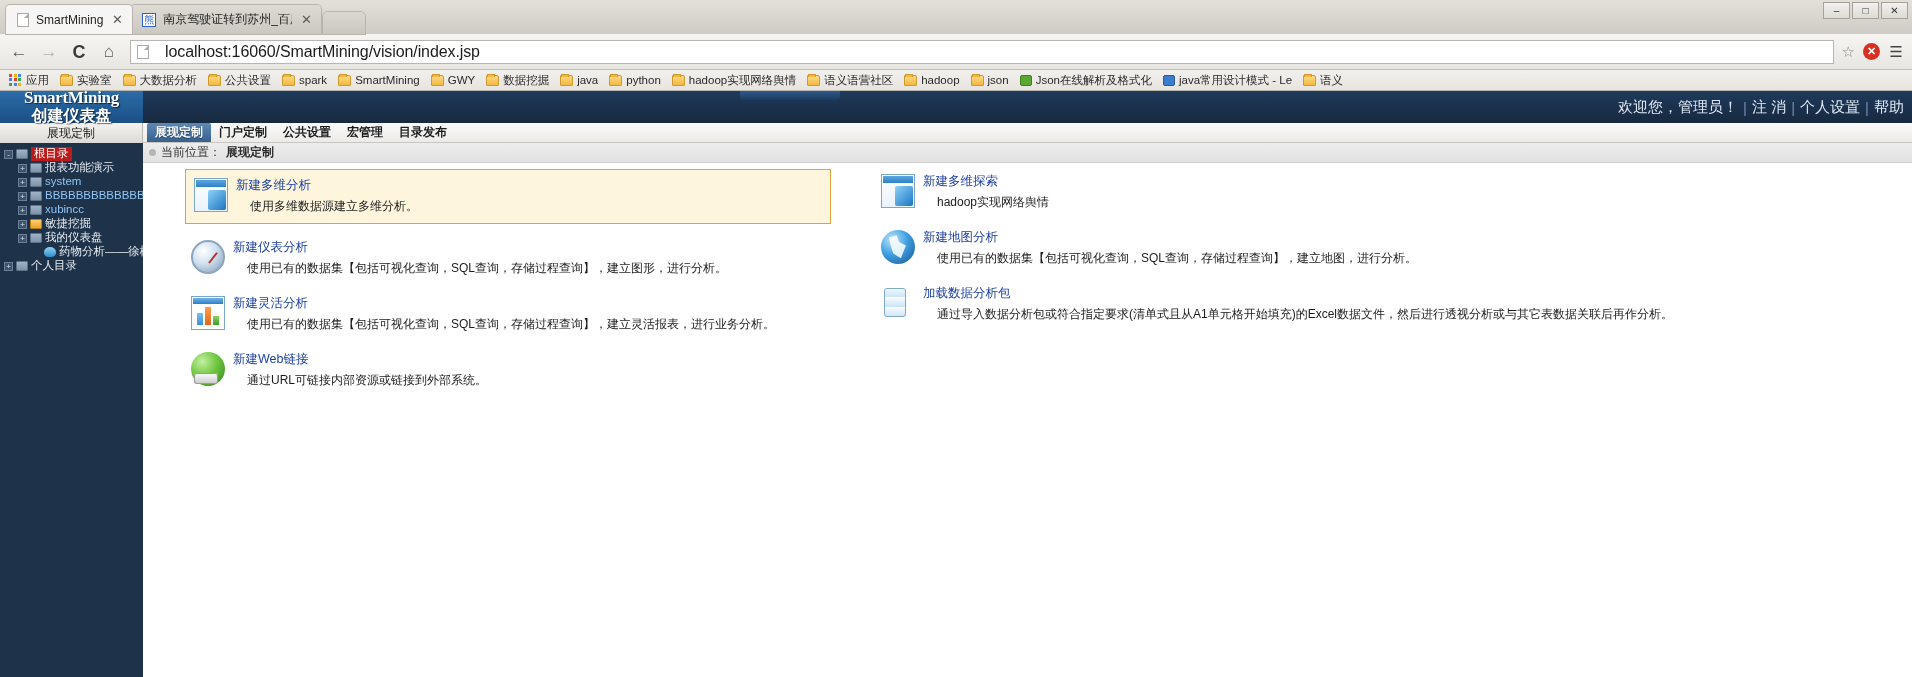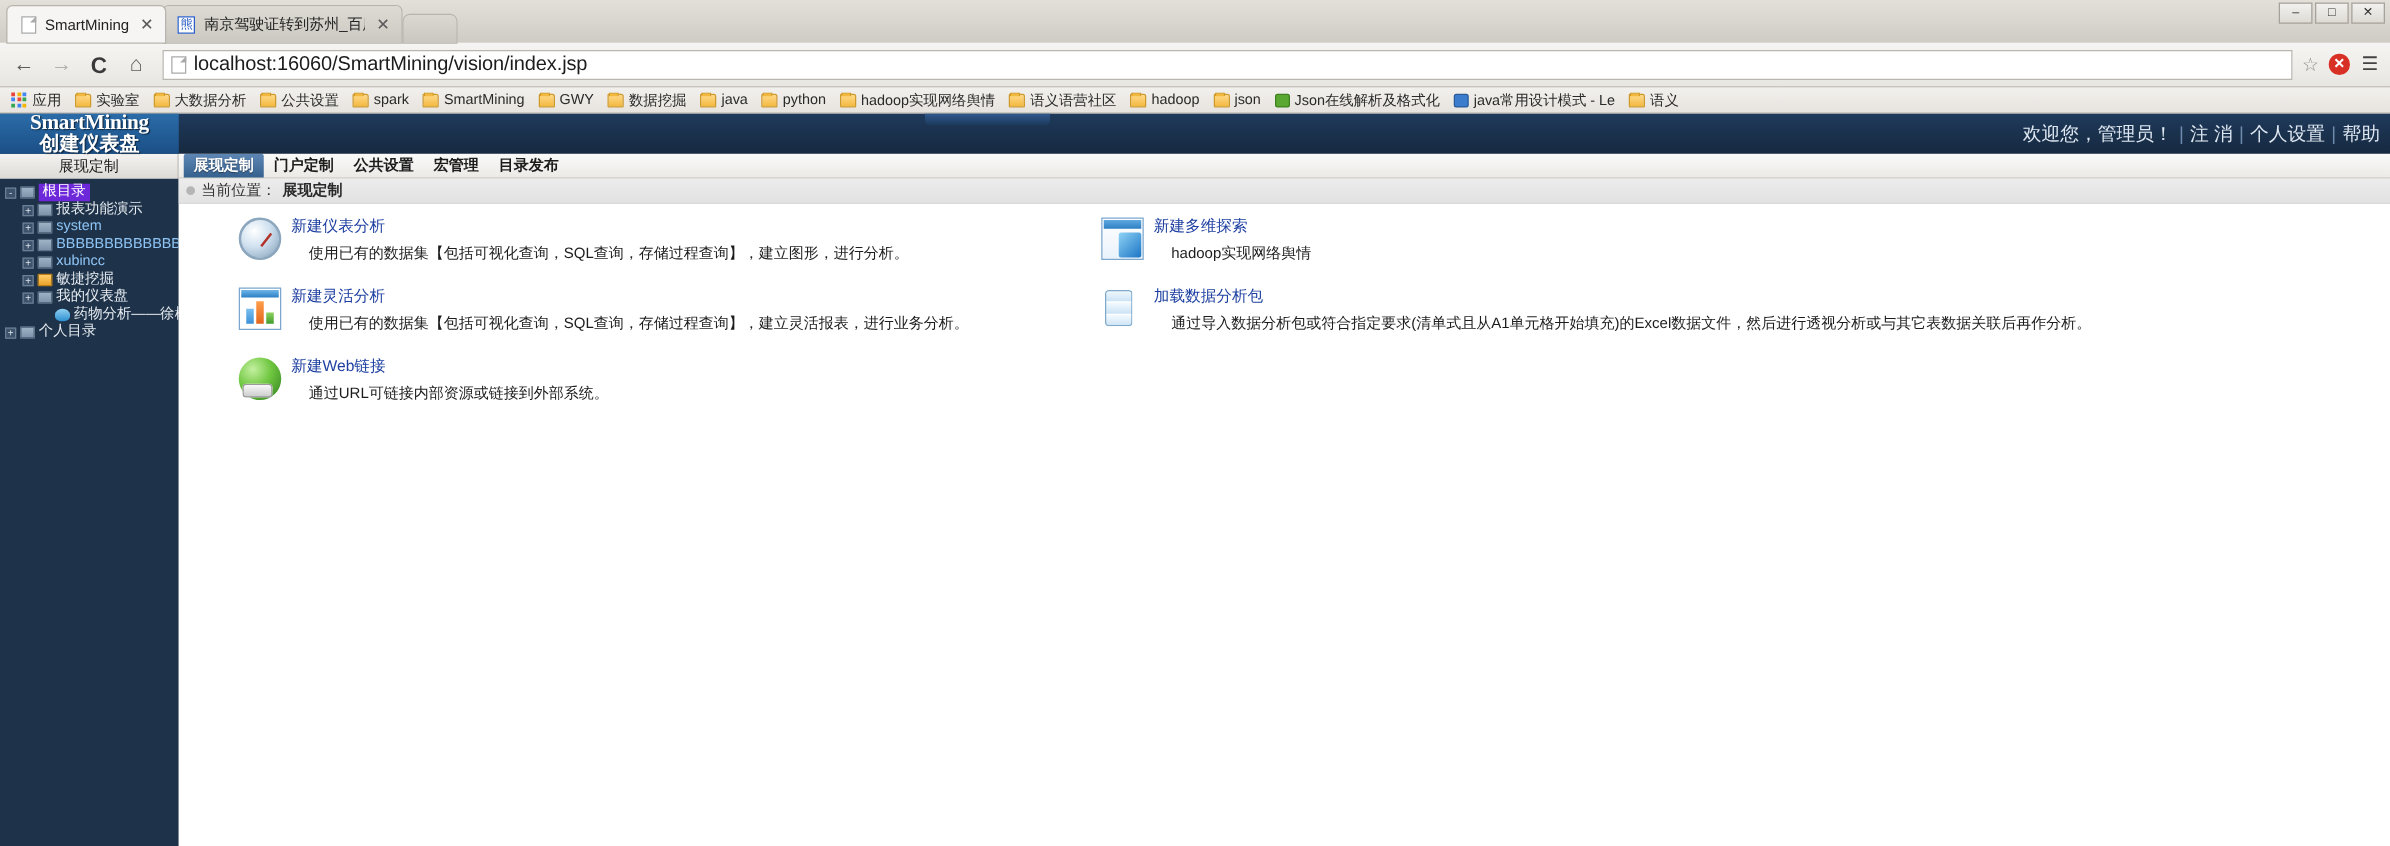--- a/index.html
+++ b/index.html
@@ -107,21 +107,21 @@
     display: flex; align-items: center; justify-content: center;
     font-size: 17px; color: #5c5c5c; line-height: 1;
   }
   .nav-icon.reload { font-size: 18px; color: #3a3a3a; font-weight: bold; }
   .nav-icon.disabled { color: #b4b1ab; }
   .omnibox {
     flex: 1; height: 24px;
     background: #fff;
     border: 1px solid #b9b6b0;
     display: flex; align-items: center;
-    padding: 0 6px; gap: 6px;
+    padding: 0 6px; gap: 16px;
     margin-left: 2px;
   }
   .omnibox-url {
     font-size: 16px; color: #1c1c1c;
     white-space: nowrap; overflow: hidden;
     letter-spacing: -0.1px;
   }
   .star-icon { font-size: 15px; color: #8d8a85; }
   .ext-red {
     width: 17px; height: 17px; border-radius: 50%;
@@ -299,21 +299,21 @@
     background: linear-gradient(#ffcd6b, #e9a32c);
     border-color: #bb7f18;
   }
   .leaf-ico {
     width: 12px; height: 10px; flex-shrink: 0;
     border-radius: 50% 50% 40% 40%;
     background: linear-gradient(#8fd0f2, #2d8fd0);
   }
   .node-label { line-height: 1; }
   .node-label.selected {
-    background: #6d28d9;
+    background: #b91c1c;
     color: #ffffff;
     padding: 1px 3px;
   }
   .node-label.link { color: #8fc4f5; }
 
   .content {
     flex: 1;
     background: #ffffff;
     display: flex; flex-direction: column;
     position: relative;
@@ -692,20 +692,27 @@
     <div class="breadcrumb">
       <span class="crumb-dot"></span>
       <span>当前位置：</span>
       <span class="crumb-current">展现定制</span>
     </div>
 
     <div class="cards">
 
       <div class="col col-left">
 
+        <div class="card highlighted">
+          <div class="card-icon ico-cube"></div>
+          <div class="card-body">
+            <div class="card-title">新建多维分析</div>
+            <div class="card-desc">使用多维数据源建立多维分析。</div>
+          </div>
+        </div>
 
         <div class="card">
           <div class="card-icon ico-gauge"></div>
           <div class="card-body">
             <div class="card-title">新建仪表分析</div>
             <div class="card-desc">使用已有的数据集【包括可视化查询，SQL查询，存储过程查询】，建立图形，进行分析。</div>
           </div>
         </div>
 
         <div class="card">
@@ -729,20 +736,27 @@
       <div class="col col-right">
 
         <div class="card">
           <div class="card-icon ico-cube"></div>
           <div class="card-body">
             <div class="card-title">新建多维探索</div>
             <div class="card-desc">hadoop实现网络舆情</div>
           </div>
         </div>
 
+        <div class="card">
+          <div class="card-icon ico-globe-blue"></div>
+          <div class="card-body">
+            <div class="card-title">新建地图分析</div>
+            <div class="card-desc">使用已有的数据集【包括可视化查询，SQL查询，存储过程查询】，建立地图，进行分析。</div>
+          </div>
+        </div>
 
         <div class="card">
           <div class="card-icon ico-db"></div>
           <div class="card-body">
             <div class="card-title">加载数据分析包</div>
             <div class="card-desc">通过导入数据分析包或符合指定要求(清单式且从A1单元格开始填充)的Excel数据文件，然后进行透视分析或与其它表数据关联后再作分析。</div>
           </div>
         </div>
 
 

